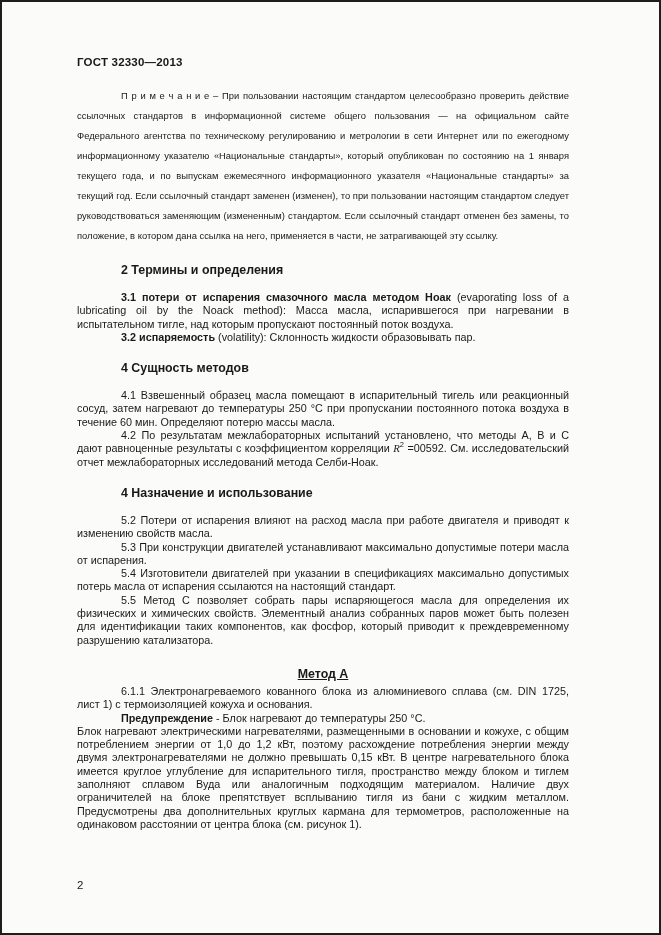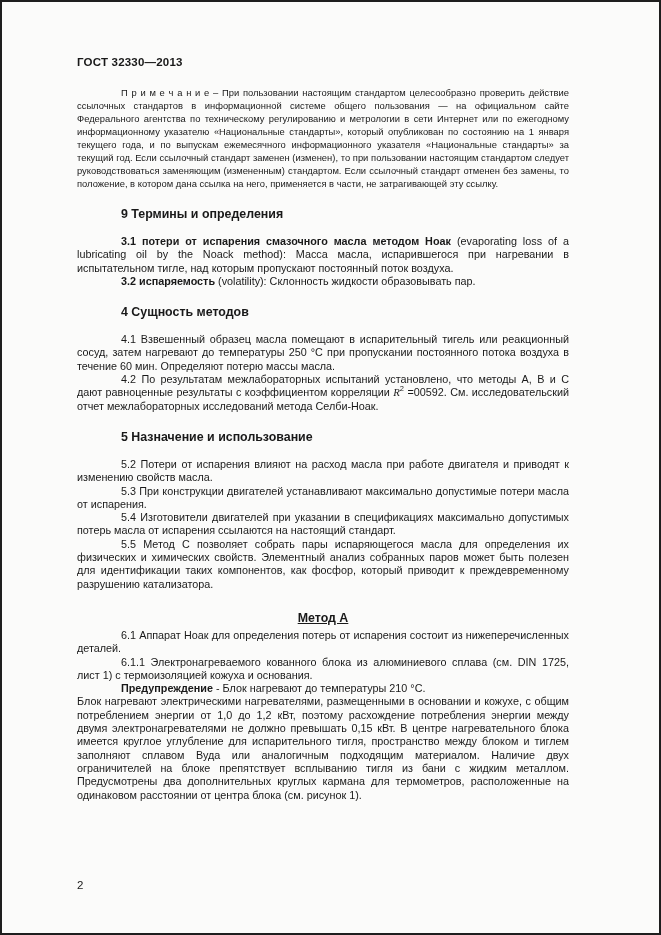--- a/index.html
+++ b/index.html
@@ -20,21 +20,21 @@
 
   .doc-header {
     font-weight: bold;
     font-size: 11.5px;
     letter-spacing: 0.2px;
     margin-bottom: 18px;
   }
 
   .note {
     font-size: 9.4px;
-    line-height: 13px;
+    line-height: 20px;
     text-align: justify;
     text-indent: 44px;
     margin-bottom: 4px;
   }
 
   .heading {
     font-weight: bold;
     font-size: 12.4px;
     margin: 17px 0 14px 44px;
   }
@@ -71,46 +71,45 @@
 </head>
 <body>
 
 <div class="page">
   <div class="content">
 
     <div class="doc-header">ГОСТ 32330—2013</div>
 
     <p class="note">П р и м е ч а н и е  – При пользовании настоящим стандартом целесообразно проверить действие ссылочных стандартов в информационной системе общего пользования — на официальном сайте Федерального агентства по техническому регулированию и метрологии в сети Интернет или по ежегодному информационному указателю «Национальные стандарты», который опубликован по состоянию на 1 января текущего года, и по выпускам ежемесячного информационного указателя «Национальные стандарты» за текущий год. Если ссылочный стандарт заменен (изменен), то при пользовании настоящим стандартом следует руководствоваться заменяющим (измененным) стандартом. Если ссылочный стандарт отменен без замены, то положение, в котором дана ссылка на него, применяется в части, не затрагивающей эту ссылку.</p>
 
-    <div class="heading">9 Термины и определения</div>
+    <div class="heading">2 Термины и определения</div>
 
 
     <p class="para"><span class="b">3.1 потери от испарения смазочного масла методом Ноак </span><span>(evaporating loss of a lubricating oil by the Noack method): Масса масла, испарившегося при нагревании в испытательном тигле, над которым пропускают постоянный поток воздуха.</span></p>
 
     <p class="para"><span class="b">3.2 испаряемость </span><span>(volatility): Склонность жидкости образовывать пар.</span></p>
 
     <div class="heading">4 Сущность методов</div>
 
     <p class="para">4.1 Взвешенный образец масла помещают в испарительный тигель или реакционный сосуд, затем нагревают до температуры 250 °С при пропускании постоянного потока воздуха в течение 60 мин. Определяют потерю массы масла.</p>
 
     <p class="para"><span>4.2 По результатам межлабораторных испытаний установлено, что методы А, В и С дают равноценные результаты с коэффициентом корреляции </span><span class="rsym">R</span><sup class="rsup">2</sup><span> =00592. См. исследовательский отчет межлабораторных исследований метода Селби-Ноак.</span></p>
 
-    <div class="heading">5 Назначение и использование</div>
+    <div class="heading">4 Назначение и использование</div>
 
     <p class="para">5.2 Потери от испарения влияют на расход масла при работе двигателя и приводят к изменению свойств масла.</p>
     <p class="para">5.3 При конструкции двигателей устанавливают максимально допустимые потери масла от испарения.</p>
     <p class="para">5.4 Изготовители двигателей при указании в спецификациях максимально допустимых потерь масла от испарения ссылаются на настоящий стандарт.</p>
     <p class="para">5.5 Метод С позволяет собрать пары испаряющегося масла для определения их физических и химических свойств. Элементный анализ собранных паров может быть полезен для идентификации таких компонентов, как фосфор, который приводит к преждевременному разрушению катализатора.</p>
 
     <div class="center-heading">Метод А</div>
 
 
-    <p class="para">6.1 Аппарат Ноак для определения потерь от испарения состоит из нижеперечисленных деталей.</p>
     <p class="para">6.1.1 Электронагреваемого кованного блока из алюминиевого сплава (см. DIN 1725, лист 1) с термоизоляцией кожуха и основания.</p>
 
-    <p class="para"><span class="b">Предупреждение</span><span> - Блок нагревают до температуры 210 °С.</span></p>
+    <p class="para"><span class="b">Предупреждение</span><span> - Блок нагревают до температуры 250 °С.</span></p>
 
     <p class="para no-indent">Блок нагревают электрическими нагревателями, размещенными в основании и кожухе, с общим потреблением энергии от 1,0 до 1,2 кВт, поэтому расхождение потребления энергии между двумя электронагревателями не должно превышать 0,15 кВт. В центре нагревательного блока имеется круглое углубление для испарительного тигля, пространство между блоком и тиглем заполняют сплавом Вуда или аналогичным подходящим материалом. Наличие двух ограничителей на блоке препятствует всплыванию тигля из бани с жидким металлом. Предусмотрены два дополнительных круглых кармана для термометров, расположенные на одинаковом расстоянии от центра блока (см. рисунок 1).</p>
 
   </div>
 
   <div class="page-number">2</div>
 </div>
 
 </body></html>

